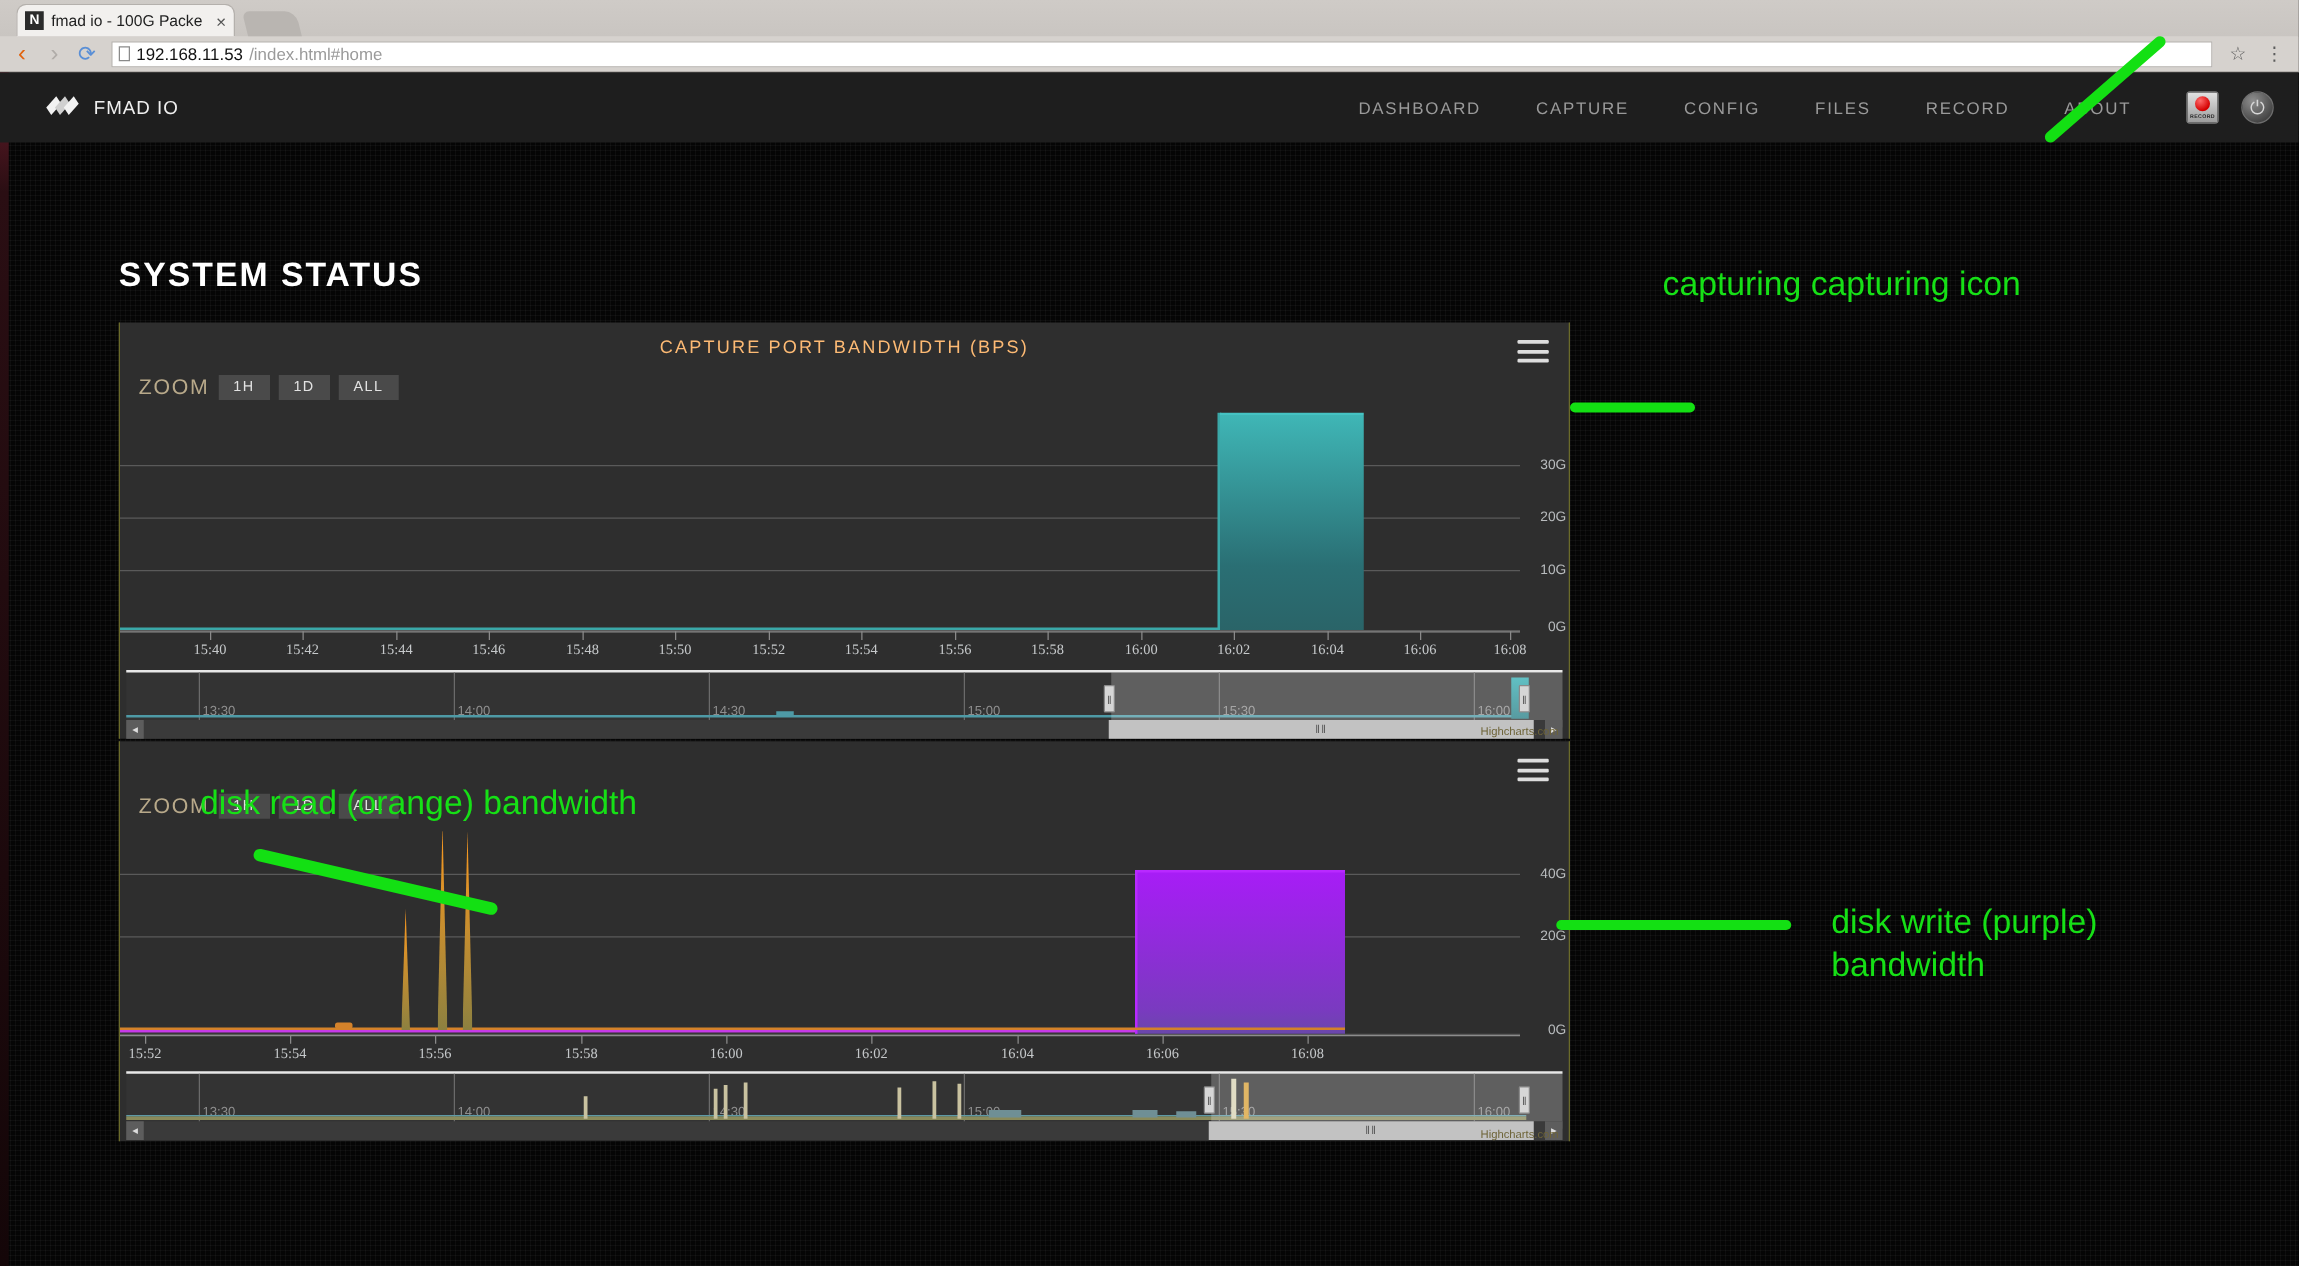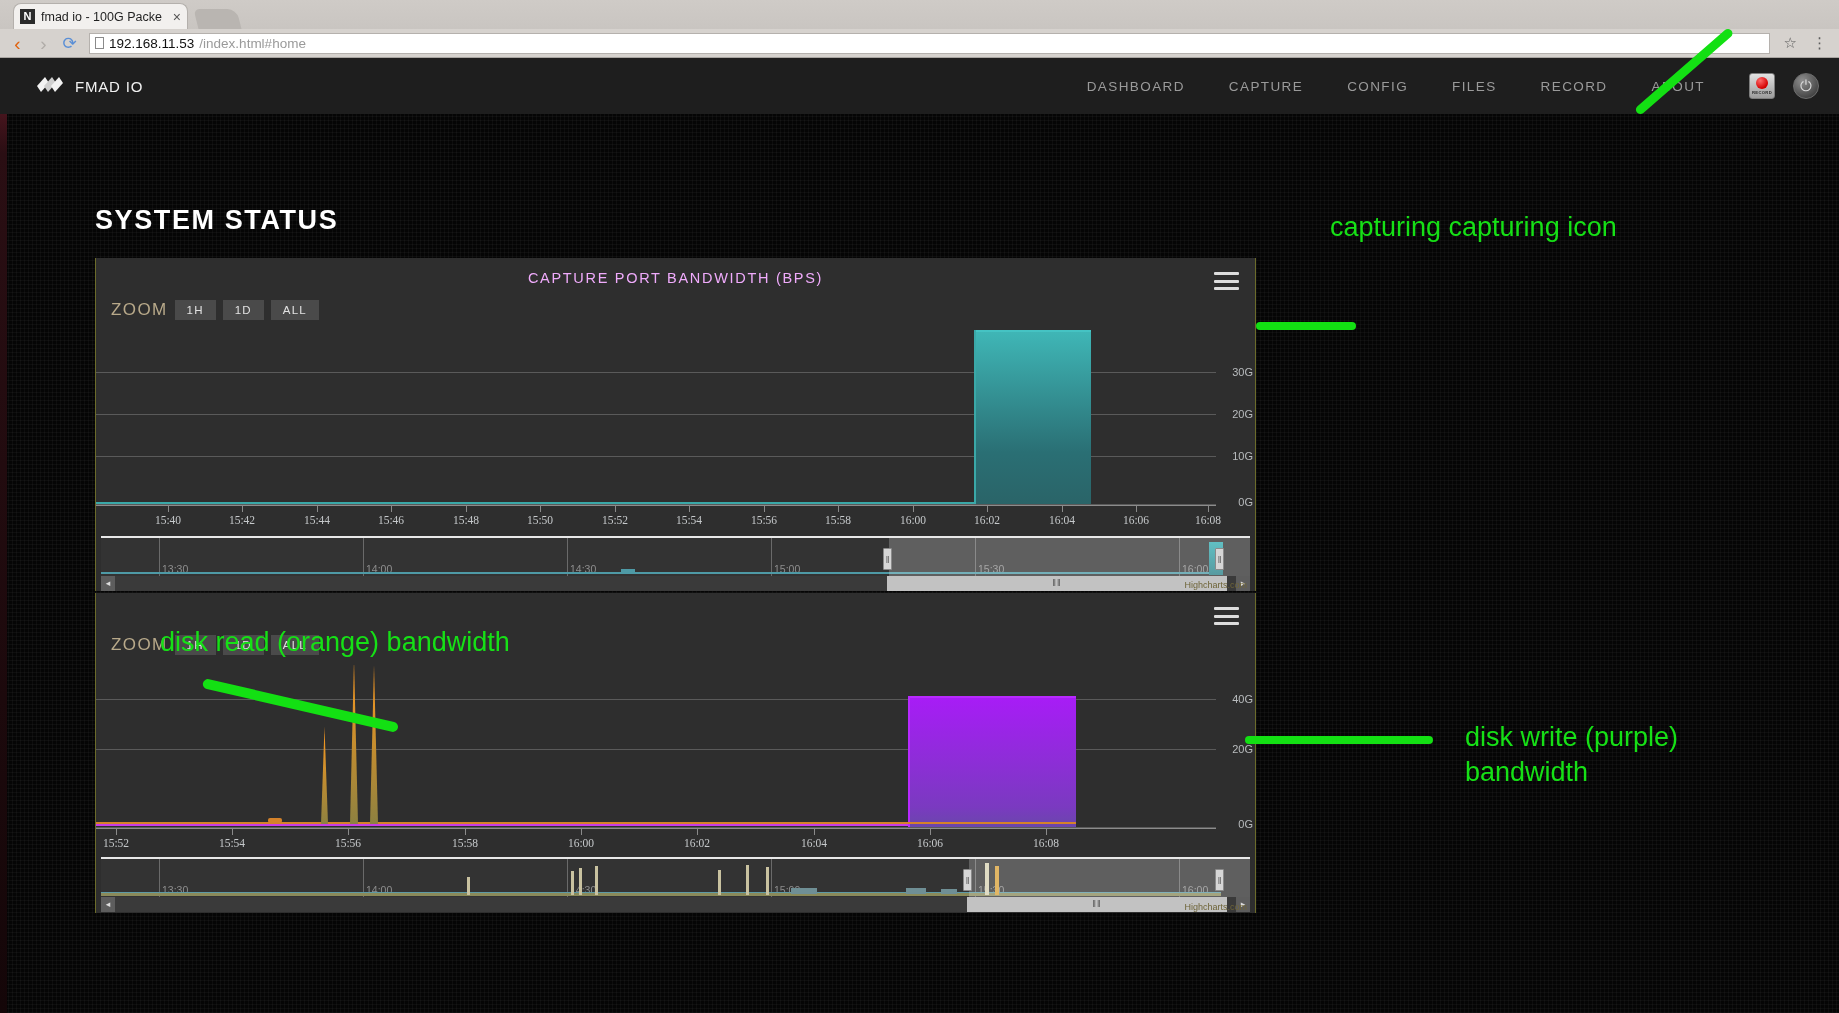--- a/index.html
+++ b/index.html
@@ -87,21 +87,21 @@
   #page-title {
     position: absolute; left: 95px; top: 147px;
     color: #fff; font-size: 27px; font-weight: bold; letter-spacing: 1.6px;
   }
 
   
   #charts { position: absolute; left: 95px; top: 200px; width: 1161px; }
   .chart-panel { position: relative; background: #2e2e2e; margin-bottom: 2px;
     border-left: 1px solid #6b6b2a; border-right: 1px solid #6b6b2a; }
   .chart-title { text-align: center; padding-top: 12px;
-    color: #f0abfc; font-size: 14.5px; letter-spacing: 1.7px;
+    color: #fdba74; font-size: 14.5px; letter-spacing: 1.7px;
     font-family: "Liberation Sans Narrow","Liberation Sans", sans-serif; }
   .burger { position: absolute; right: 16px; top: 14px; width: 25px; height: 18px;
     display: flex; flex-direction: column; justify-content: space-between; cursor: pointer; }
   .burger span { display: block; height: 3px; background: #ddd; border-radius: 1px; }
   .zoom-row { position: absolute; left: 15px; top: 42px; display: flex;
     align-items: center; gap: 7px; }
   .zoom-label { color: #b8a98a; font-size: 17px; letter-spacing: 1.4px;
     font-family: "Liberation Sans Narrow","Liberation Sans", sans-serif; }
   .zoom-btn { background: #4a4a4a; color: #e2e2e2; font-size: 11.5px;
     letter-spacing: 1.2px; padding: 4px 12px; cursor: pointer;

